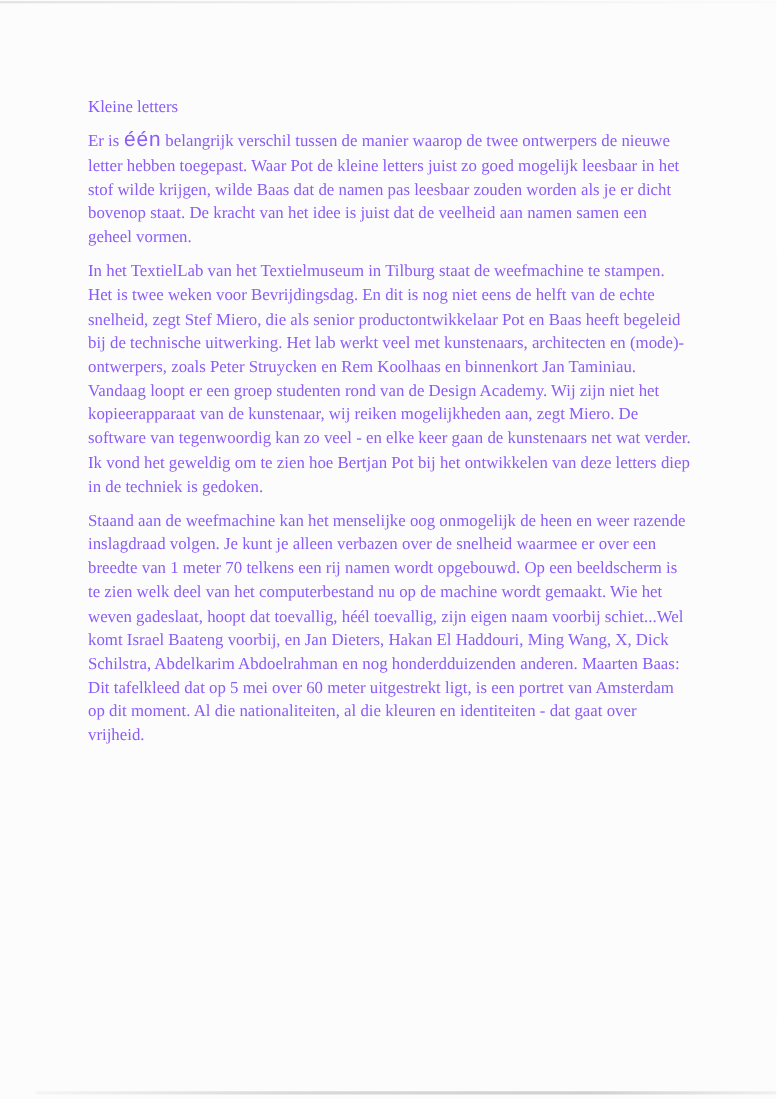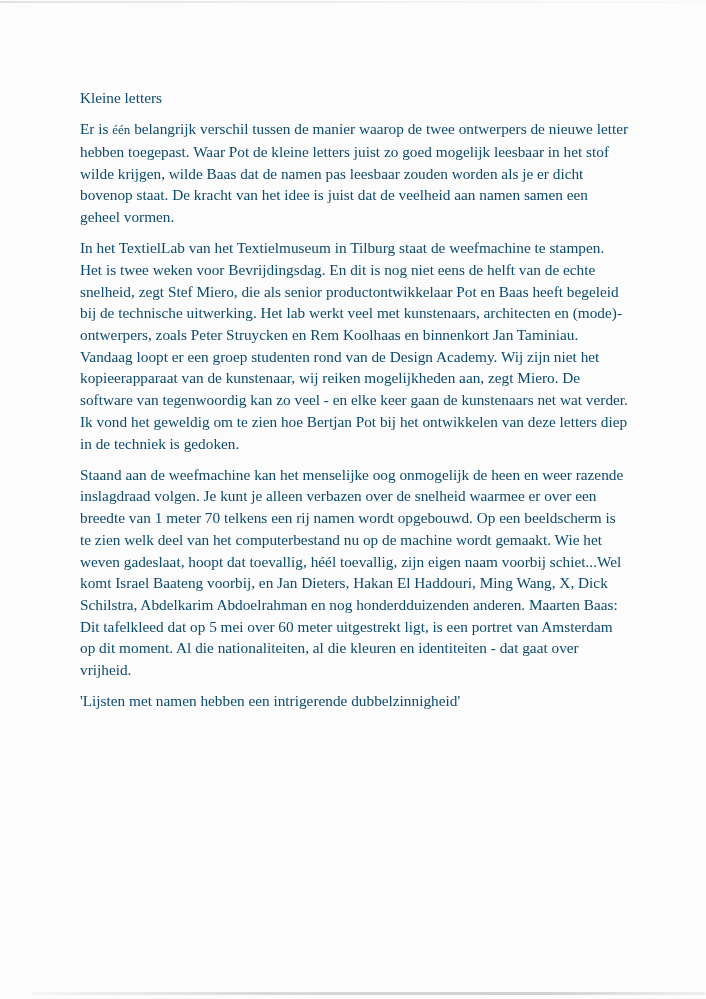--- a/index.html
+++ b/index.html
@@ -39,45 +39,44 @@
       rgba(205,205,205,0.25));
   }
   .content {
     position: absolute;
     left: 80px;
     top: 87px;
     width: 549px;
     font-family: "Liberation Serif", "DejaVu Serif", serif;
     font-size: 15.3px;
     line-height: 21.7px;
-    color: #0c4a6e;
+    color: #8b5cf6;
     text-rendering: optimizeLegibility;
   }
   .content p {
     margin: 0 0 9.5px 0;
     padding: 0;
   }
   .sans-accent {
-    font-family: Liberation Serif, serif;
-    font-size: 13px;
+    font-family: Liberation Mono, monospace;
+    font-size: 19px;
   }
 </style>
 </head>
 <body>
 
 <div class="page">
   <div class="scan-edge-top"></div>
 
   <div class="content">
     <p>Kleine letters</p>
 
     <p><span>Er is </span><span class="sans-accent">één</span><span> belangrijk verschil tussen de manier waarop de twee ontwerpers de nieuwe letter hebben toegepast. Waar Pot de kleine letters juist zo goed mogelijk leesbaar in het stof wilde krijgen, wilde Baas dat de namen pas leesbaar zouden worden als je er dicht bovenop staat. De kracht van het idee is juist dat de veelheid aan namen samen een geheel vormen.</span></p>
 
     <p>In het TextielLab van het Textielmuseum in Tilburg staat de weefmachine te stampen. Het is twee weken voor Bevrijdingsdag. En dit is nog niet eens de helft van de echte snelheid, zegt Stef Miero, die als senior productontwikkelaar Pot en Baas heeft begeleid bij de technische uitwerking. Het lab werkt veel met kunstenaars, architecten en (mode)-ontwerpers, zoals Peter Struycken en Rem Koolhaas en binnenkort Jan Taminiau. Vandaag loopt er een groep studenten rond van de Design Academy. Wij zijn niet het kopieerapparaat van de kunstenaar, wij reiken mogelijkheden aan, zegt Miero. De software van tegenwoordig kan zo veel - en elke keer gaan de kunstenaars net wat verder. Ik vond het geweldig om te zien hoe Bertjan Pot bij het ontwikkelen van deze letters diep in de techniek is gedoken.</p>
 
     <p>Staand aan de weefmachine kan het menselijke oog onmogelijk de heen en weer razende inslagdraad volgen. Je kunt je alleen verbazen over de snelheid waarmee er over een breedte van 1 meter 70 telkens een rij namen wordt opgebouwd. Op een beeldscherm is te zien welk deel van het computerbestand nu op de machine wordt gemaakt. Wie het weven gadeslaat, hoopt dat toevallig, héél toevallig, zijn eigen naam voorbij schiet...Wel komt Israel Baateng voorbij, en Jan Dieters, Hakan El Haddouri, Ming Wang, X, Dick Schilstra, Abdelkarim Abdoelrahman en nog honderdduizenden anderen. Maarten Baas: Dit tafelkleed dat op 5 mei over 60 meter uitgestrekt ligt, is een portret van Amsterdam op dit moment. Al die nationaliteiten, al die kleuren en identiteiten - dat gaat over vrijheid.</p>
 
-    <p>'Lijsten met namen hebben een intrigerende dubbelzinnigheid'</p>
 
   </div>
 
   <div class="scan-edge-bottom"></div>
 </div>
 
 </body></html>

